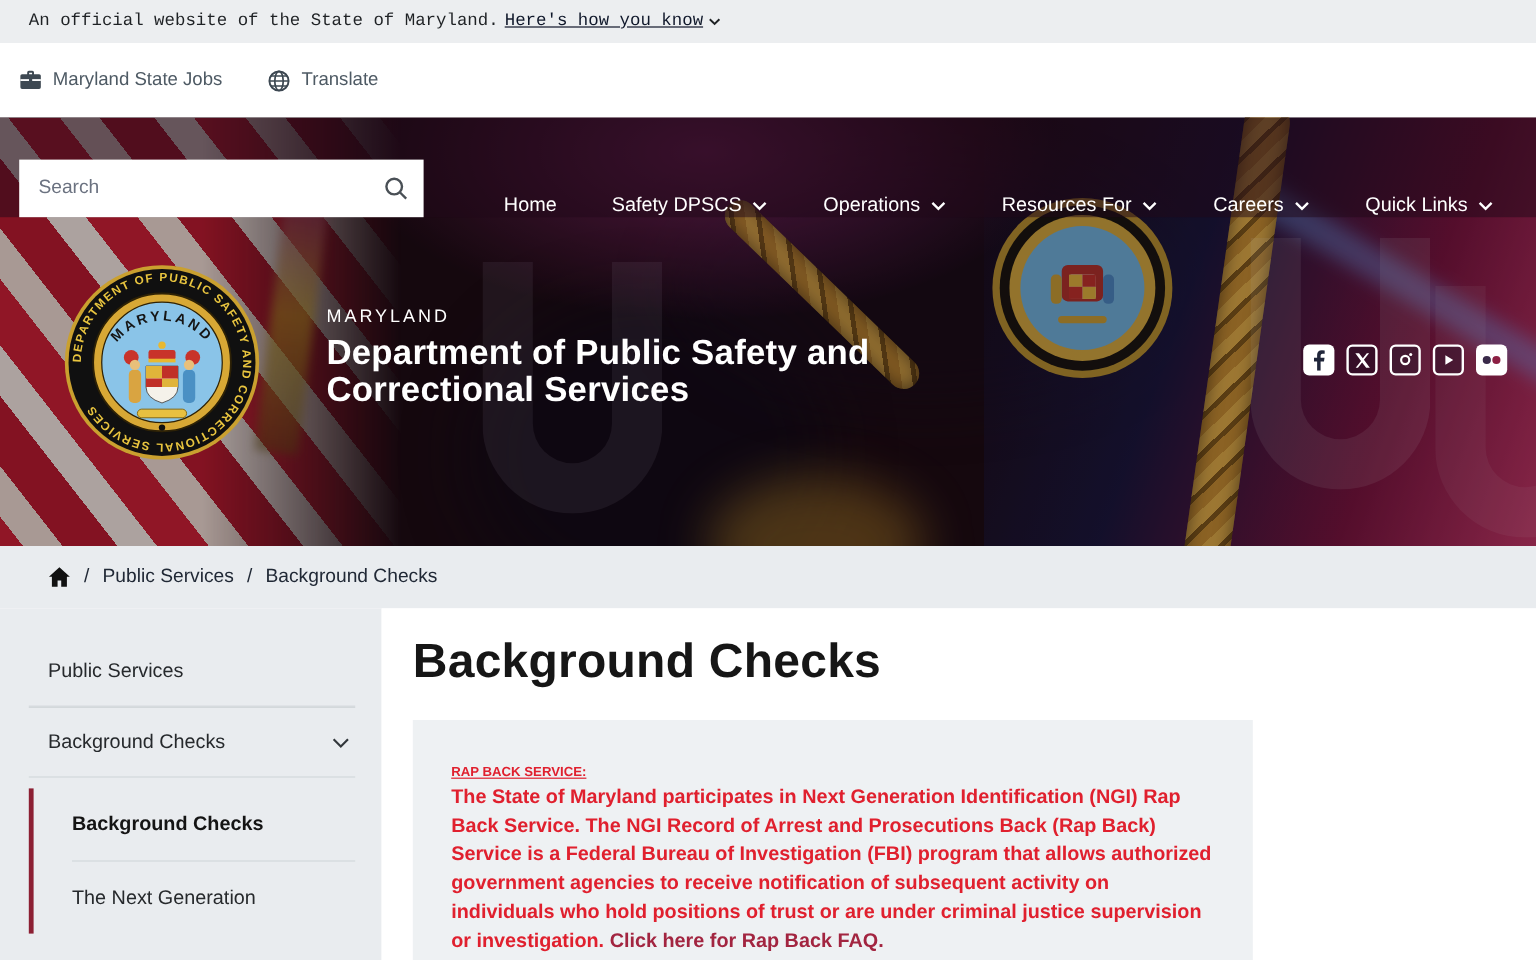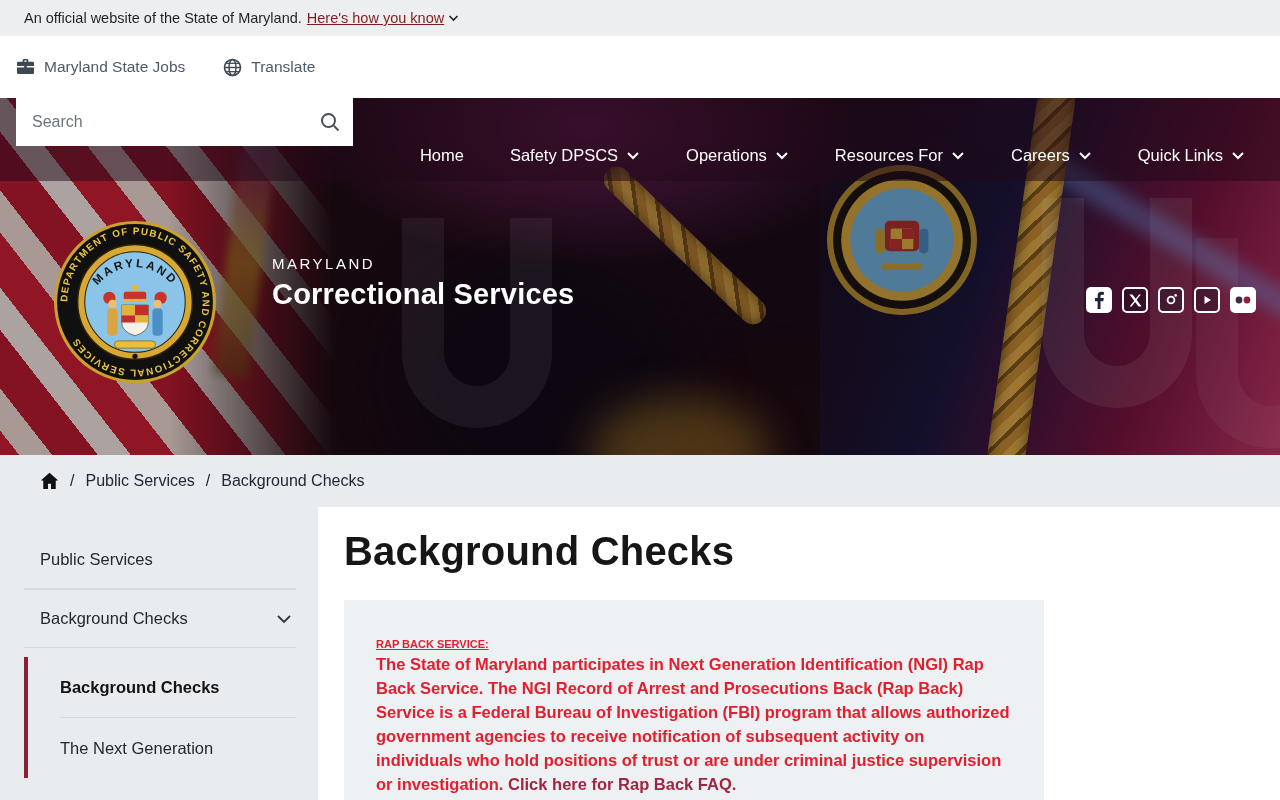--- a/index.html
+++ b/index.html
@@ -1,22 +1,22 @@
 <!DOCTYPE html>
 <html><head>
 <meta charset="utf-8">
 <style>
   * { margin:0; padding:0; box-sizing:border-box; }
   html,body { width:1280px; height:800px; overflow:hidden; background:#fff;
     font-family:"Liberation Sans", sans-serif; }
 
   
   .topbar { height:36px; background:#eceef0; display:flex; align-items:center;
-    padding:0 24px; font-size:14.5px; color:#1f2225; }
-  .topbar a { color:#7f1d1d; text-decoration:underline; margin-left:5px; }
+    padding:0 24px; font-size:14.5px; color:#1f2225;font-family:Liberation Mono, monospace; }
+  .topbar a { color:#0f172a; text-decoration:underline; margin-left:5px; }
   .topbar .chev { margin-left:4px; display:inline-flex; }
 
   
   .site-header { height:62px; background:#fff; display:flex; align-items:center;
     justify-content:space-between; padding:0 18px 0 16px; }
   .brand { display:flex; align-items:center; gap:6px; }
   .brand-name { font-size:23px; font-weight:700; color:#333; letter-spacing:.2px; }
   .header-links { display:flex; align-items:center; gap:38px; }
   .header-link { display:flex; align-items:center; gap:9px; color:#4e5a64;
     font-size:15.5px; text-decoration:none; }
@@ -51,21 +51,21 @@
   .photo-seal { position:absolute; left:826px; top:66px; opacity:.96; }
   .uglyph { position:absolute; border:42px solid rgba(255,255,255,.08); border-top:none;
     border-bottom-left-radius:85px; border-bottom-right-radius:85px; width:150px; height:210px; }
   .u1 { left:402px; top:120px; border-color:rgba(210,200,230,.10); }
   .u2 { left:1042px; top:100px; border-color:rgba(255,255,255,.10); }
   .u3 { left:1196px; top:140px; border-color:rgba(255,255,255,.07); }
   .bg-shade { position:absolute; inset:0; background:rgba(15,5,12,.30); }
 
   
   .nav-band { position:relative; z-index:5; height:83px; background:rgba(32,8,24,.5);
-    display:flex; align-items:flex-start; padding:0 35px 0 16px;flex-direction:column; }
+    display:flex; align-items:flex-end; padding:0 35px 0 16px; }
   .search-wrap { position:relative; width:337px; height:48px; }
   .search-input { width:100%; height:100%; border:none; background:#fff; font-size:16px;
     padding:0 44px 0 16px; color:#333; outline:none; }
   .search-input::placeholder { color:#6b7280; }
   .search-btn { position:absolute; right:6px; top:7px; width:34px; height:34px; border:none;
     background:transparent; cursor:pointer; display:flex; align-items:center; justify-content:center; }
   .main-nav { display:flex; align-items:center; gap:46px; margin-left:auto;padding-left:36px; }
   .nav-link { display:flex; align-items:center; gap:8px; color:#fff; font-size:16.5px;
     text-decoration:none; white-space:nowrap; }
 
@@ -276,20 +276,21 @@
         <path d="M80,93 h13 v7 h-13 Z" fill="#e0b43a"></path>
         <path d="M80,83 h13 v10 h-13 Z" fill="#c03028"></path>
         <path d="M67,93 h13 v7 h-13 Z" fill="#c03028"></path>
         <rect x="60" y="118" width="40" height="7" rx="3.5" fill="#e8c040" stroke="#8a6a10" stroke-width="0.8"></rect>
         <circle cx="80" cy="133" r="2.6" fill="#101010"></circle>
       </svg>
     </div>
     <div class="hero-text">
       <div class="hero-eyebrow">MARYLAND</div>
       <div class="hero-title">
+        <div>Department of Public Safety and</div>
         <div>Correctional Services</div>
       </div>
     </div>
     <div class="social-row">
       <a href="#" class="soc soc-fill">
         <svg width="16" height="18" viewBox="0 0 16 18">
             <path d="M9.5,18 V10.2 h2.8 l0.5,-3.1 H9.5 V5.2 q0,-1.4 1.6,-1.4 h1.8 V1 Q11.7,0.8 10.6,0.8 q-4,0 -4,3.9 v2.4 H4 v3.1 h2.6 V18 Z" fill="#20263a"></path>
           </svg>
       </a>
       <a href="#" class="soc soc-line">

